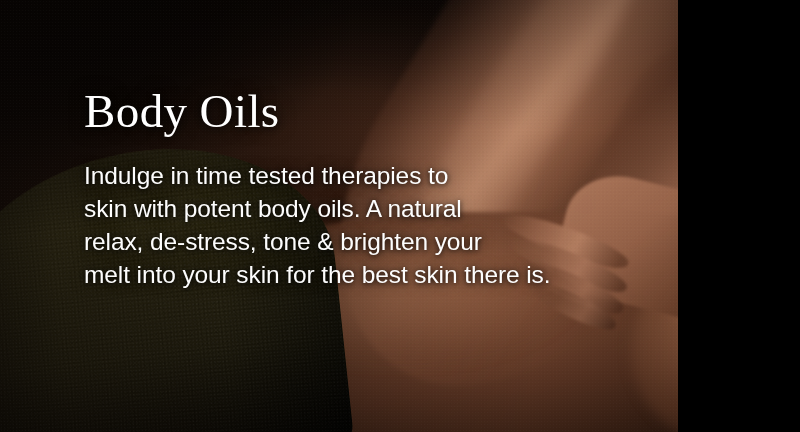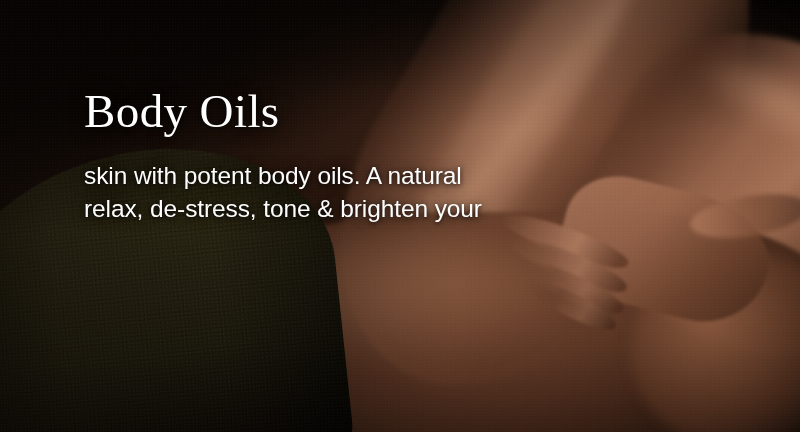--- a/index.html
+++ b/index.html
@@ -2,21 +2,21 @@
 <html><head>
 <meta charset="utf-8">
 <style>
   html, body {
     margin: 0;
     padding: 0;
     background: #000;
   }
   #banner {
     position: relative;
-    width: 800px;
+    width: 678px;
     height: 432px;
     overflow: hidden;
     background: #140c06;
     font-family: "Liberation Sans", sans-serif;
     -webkit-font-smoothing: antialiased;
   }
 
   
   .layer { position: absolute; inset: 0; pointer-events: none; }
 
@@ -267,18 +267,20 @@
   <div class="towel-tex"></div>
   <div class="towel-shade"></div>
 
   <div class="layer bg-finish"></div>
   <div class="layer bg-grain"></div>
 
   <div class="content">
     <h1 class="headline">Body Oils</h1>
 
     <p class="body-copy">
+      <span class="line">Indulge in time tested therapies to</span>
       <span class="line">skin with potent body oils. A natural</span>
       <span class="line">relax, de-stress, tone &amp; brighten your</span>
+      <span class="line">melt into your skin for the best skin there is.</span>
     </p>
   </div>
 
 </div>
 
 </body></html>

